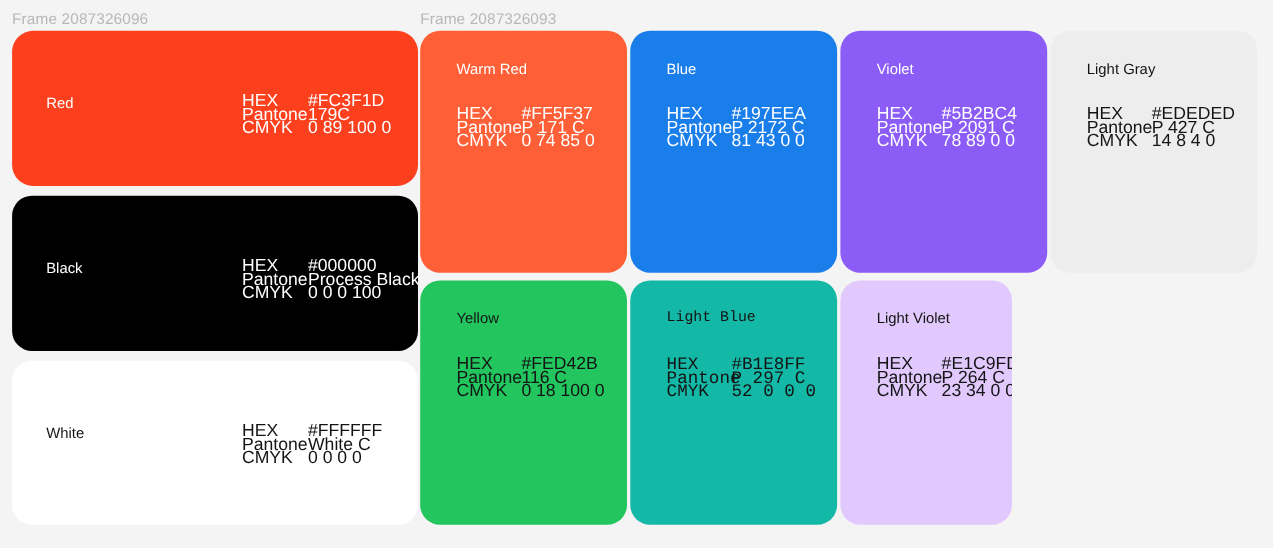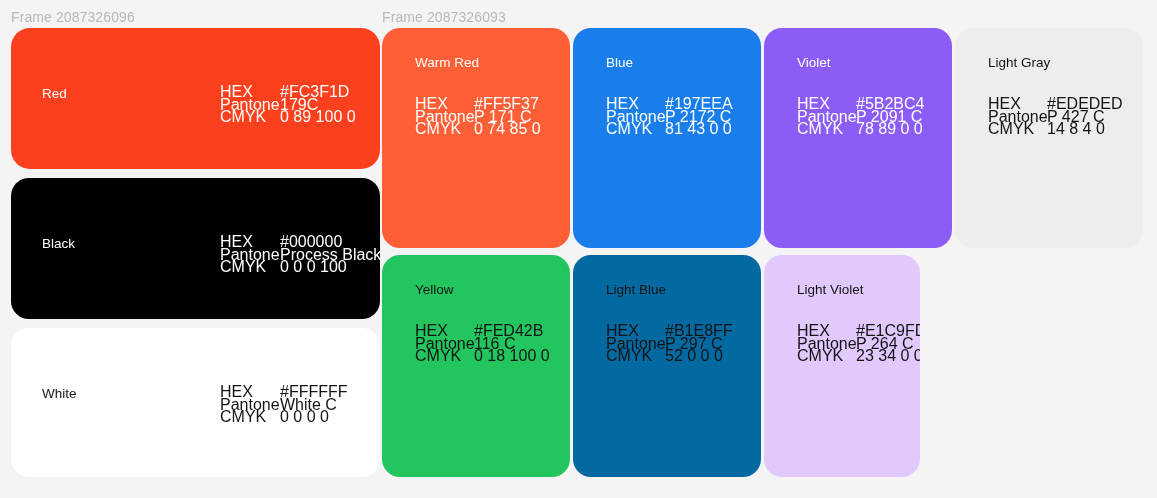--- a/index.html
+++ b/index.html
@@ -178,21 +178,21 @@
     <div class="specs">
       <div class="spec-key">HEX</div>
       <div class="spec-value">#FED42B</div>
       <div class="spec-key">Pantone</div>
       <div class="spec-value">116 C</div>
       <div class="spec-key">CMYK</div>
       <div class="spec-value">0 18 100 0</div>
     </div>
   </div>
 
-  <div class="card narrow" id="card-light-blue" style="background: #0369a1; color: rgb(20, 20, 20);">
+  <div class="card narrow" id="card-light-blue" style="background: #14b8a6; color: rgb(20, 20, 20); font-family: Liberation Mono, monospace;">
     <div class="card-title">Light Blue</div>
     <div class="specs">
       <div class="spec-key">HEX</div>
       <div class="spec-value">#B1E8FF</div>
       <div class="spec-key">Pantone</div>
       <div class="spec-value">P 297 C</div>
       <div class="spec-key">CMYK</div>
       <div class="spec-value">52 0 0 0</div>
     </div>
   </div>

